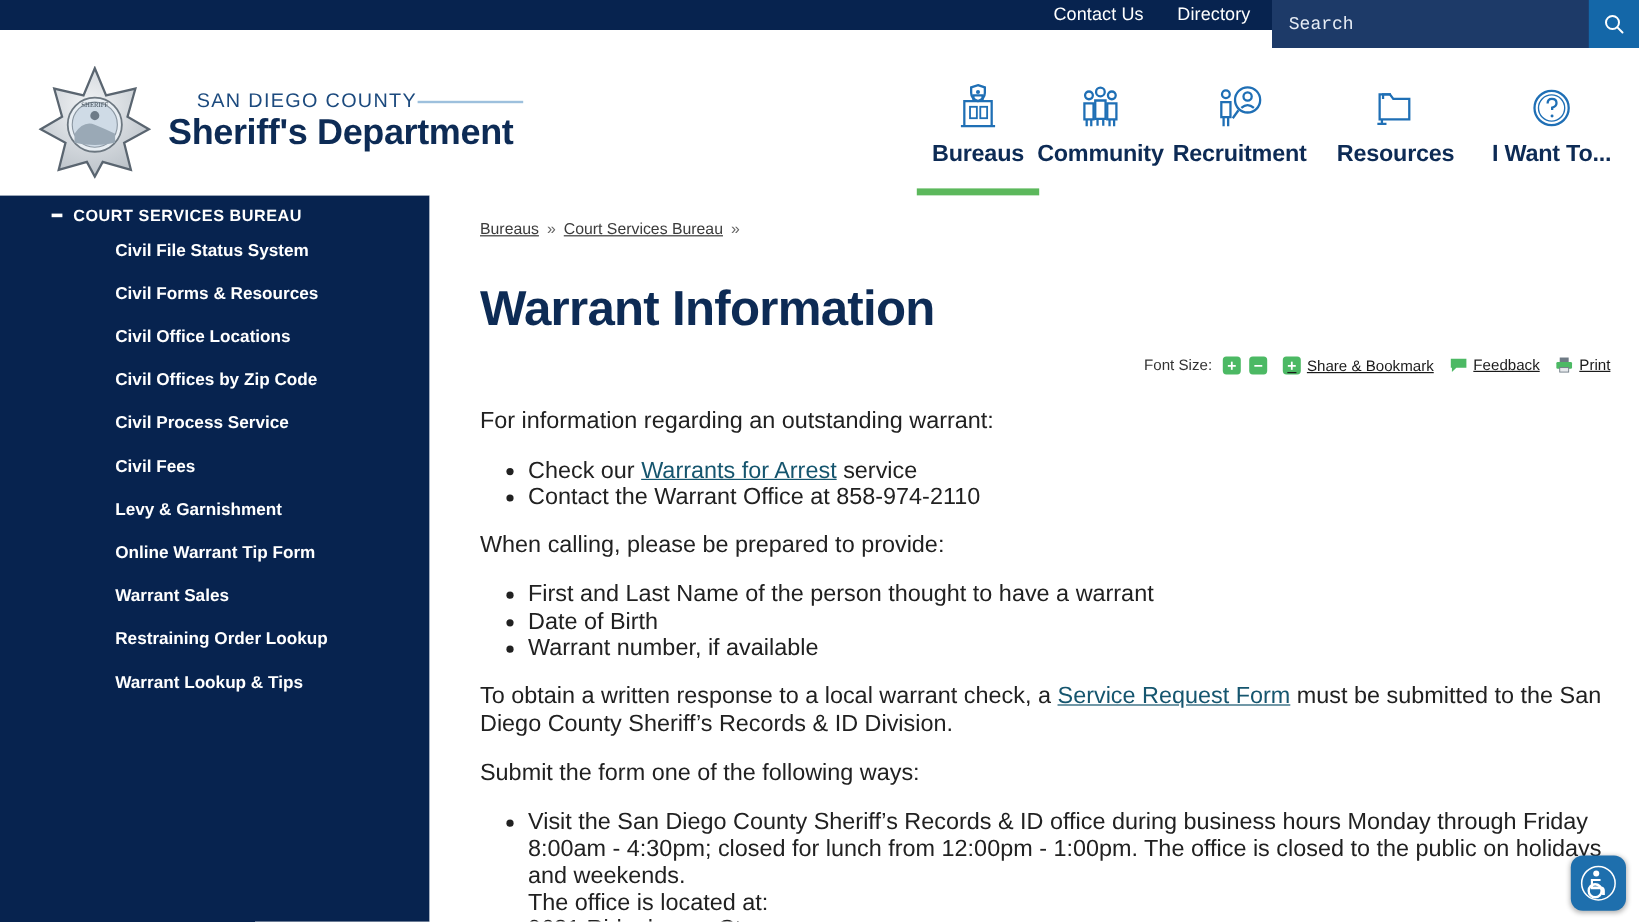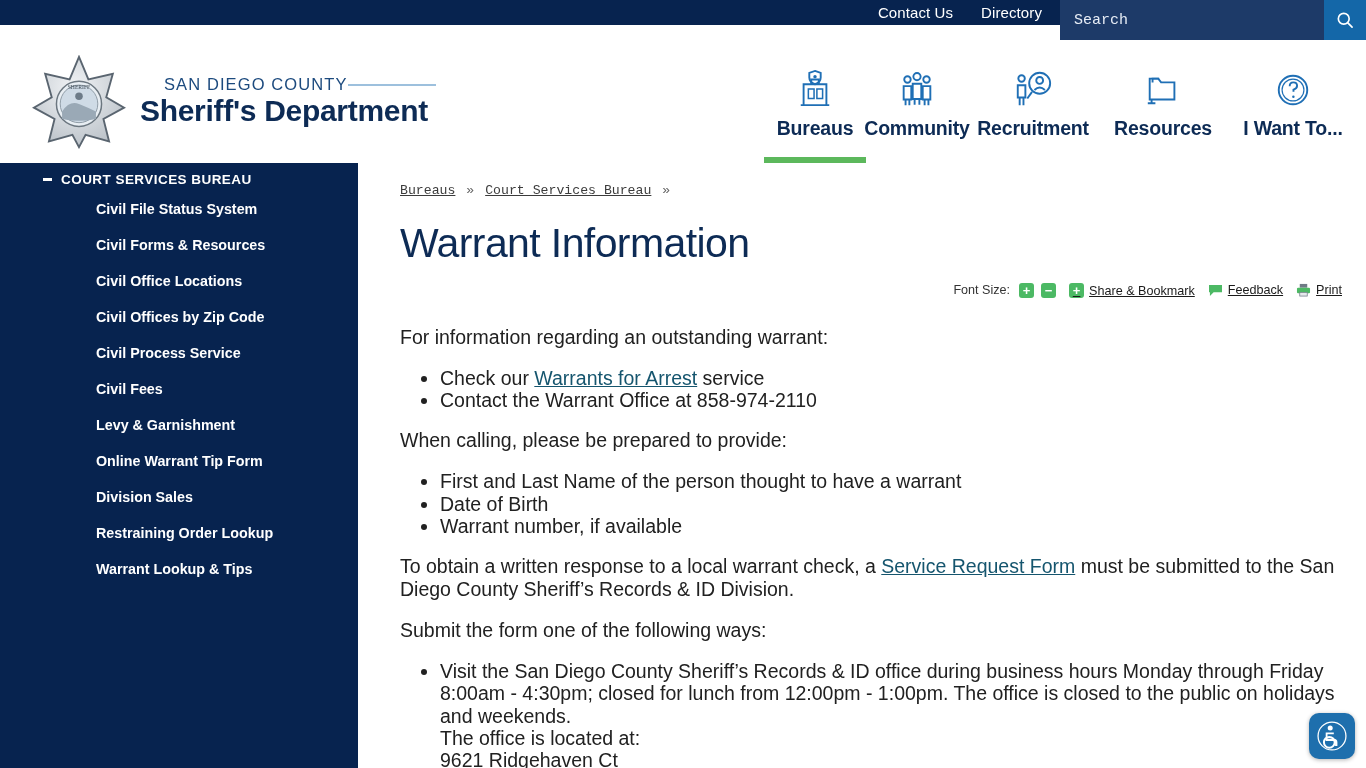--- a/index.html
+++ b/index.html
@@ -94,27 +94,27 @@
     font-family: "Liberation Sans", sans-serif; cursor: pointer; white-space: nowrap;
   }
   .side-item.active { background: #0b5f9e; }
 
   
   .content {
     position: absolute; top: 163px; left: 358px;
     width: 1008px; height: 605px; background: #ffffff;
     padding: 20px 22px 0 42px; overflow: hidden;
   }
-  .breadcrumb { font-size: 13.2px; color: #444444; font-family: Liberation Mono, monospace; }
+  .breadcrumb { font-size: 13.2px; color: #444444; font-family: Liberation Sans, sans-serif; }
   .breadcrumb a { color: #3b3b3b; text-decoration: underline; cursor: pointer; }
   .breadcrumb .sep { color: #666666; margin: 0 3px; }
 
   .page-title {
-    font-size: 41px; font-weight: normal; color: #0d2b55;
-    margin-top: 22px; letter-spacing: -0.6px;
+    font-size: 41px; font-weight: bold; color: #0d2b55;
+    margin-top: 36px; letter-spacing: -0.6px;
     font-family: "Liberation Sans", sans-serif;
   }
 
   .tools {
     display: flex; align-items: flex-start; justify-content: flex-end;
     gap: 7px; margin-top: 16px; padding-right: 2px;
   }
   .tools-label { font-size: 12.6px; color: #333333; margin-right: 2px; font-family: "Liberation Sans", sans-serif; }
   .sq {
     width: 15px; height: 15px; border-radius: 3px; background: #4cb964;
@@ -282,21 +282,21 @@
     <span>COURT SERVICES BUREAU</span>
   </div>
   <a class="side-item">Civil File Status System</a>
   <a class="side-item">Civil Forms &amp; Resources</a>
   <a class="side-item">Civil Office Locations</a>
   <a class="side-item">Civil Offices by Zip Code</a>
   <a class="side-item">Civil Process Service</a>
   <a class="side-item">Civil Fees</a>
   <a class="side-item">Levy &amp; Garnishment</a>
   <a class="side-item">Online Warrant Tip Form</a>
-  <a class="side-item">Division Sales</a>
+  <a class="side-item">Warrant Sales</a>
   <a class="side-item">Restraining Order Lookup</a>
   <a class="side-item">Warrant Lookup &amp; Tips</a>
 </aside>
 
 <main class="content">
 
   <div class="breadcrumb">
     <a>Bureaus</a>
     <span class="sep">»</span>
     <a>Court Services Bureau</a>

